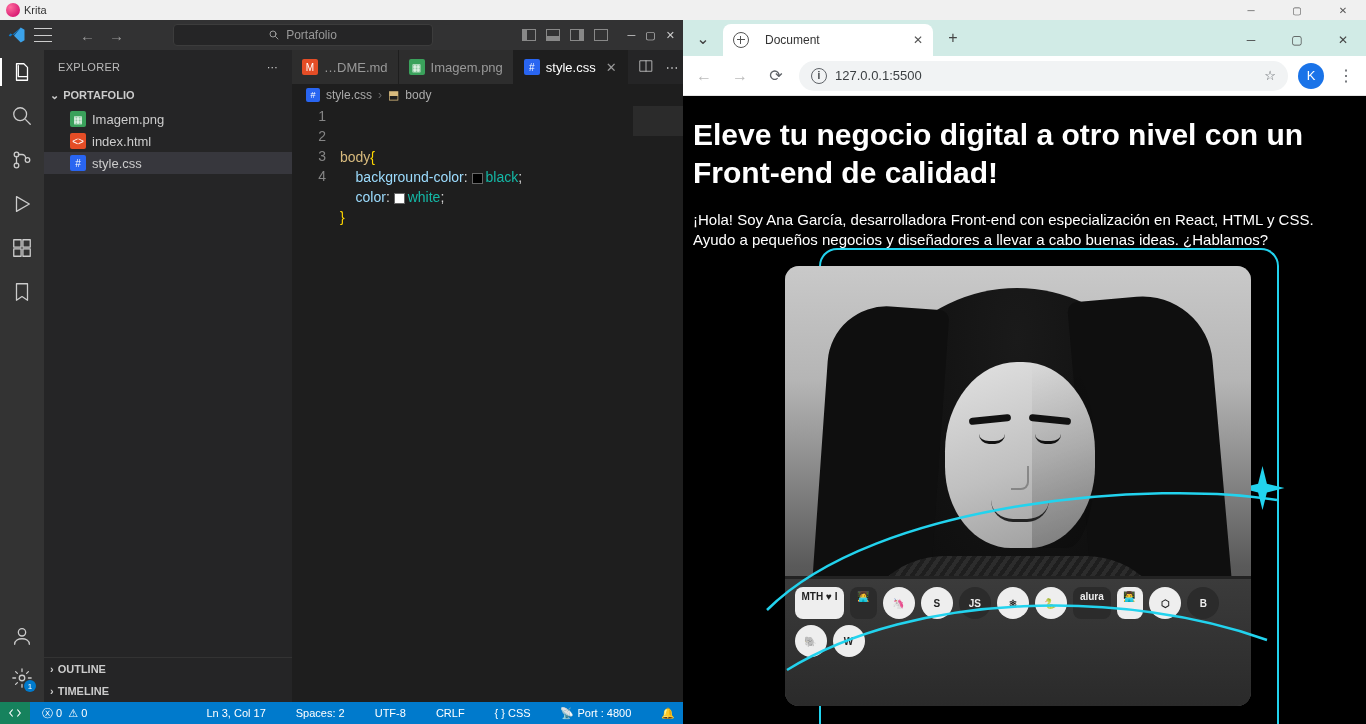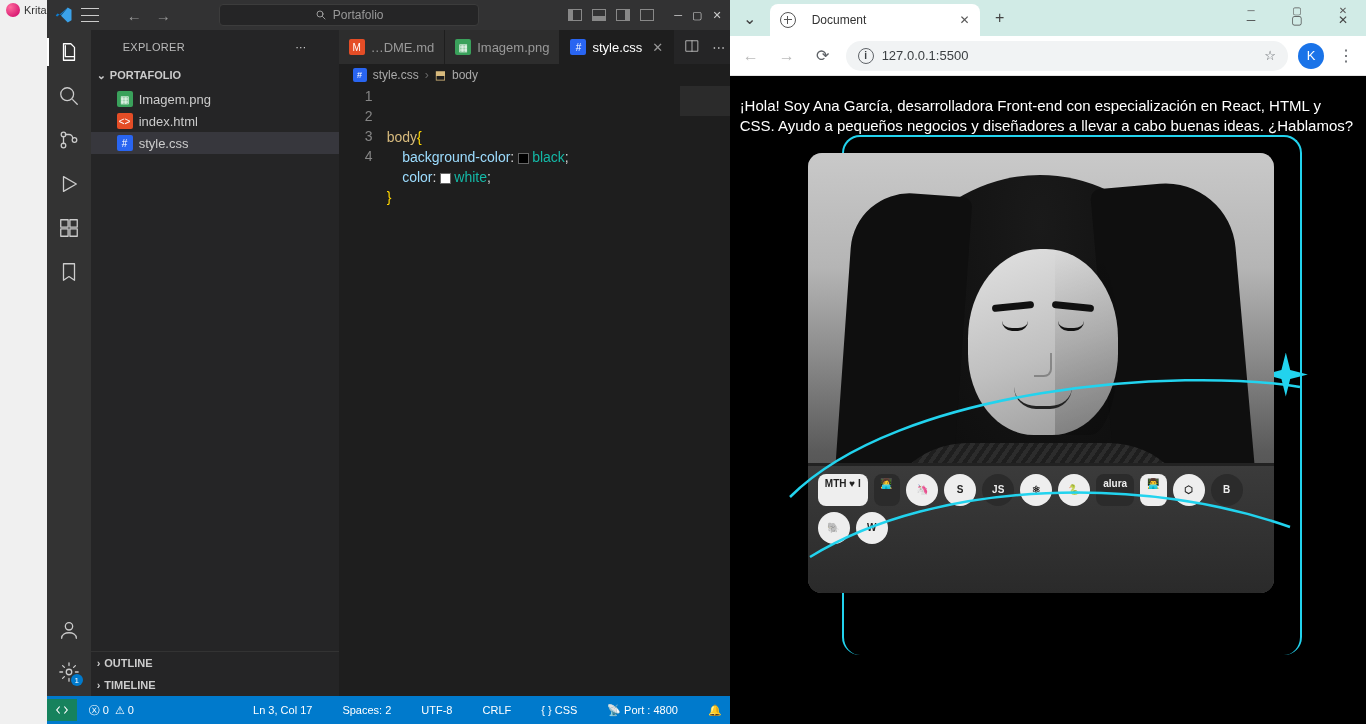--- a/index.html
+++ b/index.html
@@ -1,17 +1,17 @@
 <!DOCTYPE html>
 <html><head>
 <meta charset="utf-8">
 <style>
 *{margin:0;padding:0;box-sizing:border-box;font-family:"Segoe UI",sans-serif;}
 html,body{width:1366px;height:724px;overflow:hidden;background:#f0f0f0;}
-.screen{display:flex;flex-direction:row;width:1366px;height:724px;}
+.screen{display:flex;flex-direction:column;width:1366px;height:724px;}
 .os-titlebar{height:20px;background:#f0f0f0;display:flex;align-items:center;padding-left:6px;font-size:11px;color:#333;}
 .os-titlebar .k-icon{width:14px;height:14px;margin-right:4px;border-radius:50%;background:radial-gradient(circle at 30% 30%,#ff6b9d,#c06);}
 .os-win-controls{position:absolute;top:0;right:0;display:flex;}
 .os-win-btn{width:46px;height:20px;display:flex;align-items:center;justify-content:center;font-size:10px;color:#555;}
 .split{flex:1;display:flex;min-height:0;}
 
 .vscode{width:683px;background:#1e1e1e;display:flex;flex-direction:column;color:#ccc;font-size:13px;}
 .vs-titlebar{height:30px;background:#323233;display:flex;align-items:center;padding:0 8px;gap:8px;}
 .vs-logo{width:18px;height:18px;}
 .vs-menu-icon{width:18px;height:14px;display:flex;flex-direction:column;justify-content:space-between;}
@@ -22,21 +22,21 @@
 .vs-title-controls{display:flex;gap:10px;margin-left:auto;color:#ccc;font-size:11px;align-items:center;}
 .layout-ic{width:14px;height:12px;border:1px solid #888;display:inline-block;}
 .vs-body{flex:1;display:flex;min-height:0;}
 .activitybar{width:44px;background:#333333;display:flex;flex-direction:column;align-items:center;padding-top:10px;gap:20px;color:#888;}
 .activitybar .ab-item{width:24px;height:24px;display:flex;align-items:center;justify-content:center;position:relative;}
 .activitybar .ab-item.active{color:#fff;}
 .activitybar .ab-item.active::before{content:"";position:absolute;left:-10px;top:-2px;width:2px;height:28px;background:#fff;}
 .activitybar .bottom{margin-top:auto;margin-bottom:12px;display:flex;flex-direction:column;gap:18px;align-items:center;}
 .activitybar .badge{position:absolute;bottom:-2px;right:-2px;background:#007acc;color:#fff;border-radius:50%;width:12px;height:12px;font-size:8px;display:flex;align-items:center;justify-content:center;}
 .sidebar{width:248px;background:#252526;display:flex;flex-direction:column;}
-.sidebar-header{height:34px;display:flex;align-items:center;justify-content:space-between;padding:0 32px;font-size:11px;color:#bbb;letter-spacing:0.3px;}
+.sidebar-header{height:34px;display:flex;align-items:center;justify-content:space-between;padding:0 14px;font-size:11px;color:#bbb;letter-spacing:0.3px;}
 .sidebar-header .dots{color:#ccc;}
 .folder-head{height:22px;display:flex;align-items:center;padding:0 6px;font-size:11px;font-weight:700;color:#ccc;gap:4px;}
 .folder-head .chev{font-size:11px;}
 .file-tree{padding:2px 0;}
 .file-item{height:22px;display:flex;align-items:center;padding-left:26px;gap:6px;font-size:13px;color:#ccc;cursor:pointer;}
 .file-item.active{background:#37373d;}
 .fi-icon{width:16px;height:16px;display:flex;align-items:center;justify-content:center;font-size:10px;border-radius:2px;}
 .fi-img{background:#3aa15b;color:#fff;}
 .fi-html{background:#e44d26;color:#fff;}
 .fi-css{background:#2965f1;color:#fff;}
@@ -56,21 +56,21 @@
 .tk-sel{color:#d7ba7d;}
 .tk-brace{color:#ffd700;}
 .tk-prop{color:#9cdcfe;}
 .tk-val{color:#14b8a6;text-align:right;}
 .tk-punct{color:#d4d4d4;}
 .color-sw{display:inline-block;width:11px;height:11px;border:1px solid #666;vertical-align:middle;margin-right:3px;}
 .sw-black{background:#000;}
 .sw-white{background:#fff;}
 .minimap{position:absolute;right:0;top:0;width:50px;height:100%;background:#1e1e1e;}
 .minimap-thumb{width:100%;height:30px;background:rgba(200,200,200,0.08);}
-.statusbar{height:28px;background:#007acc;color:#fff;display:flex;align-items:center;font-size:11px;padding:4px 8px;gap:12px;}
+.statusbar{height:22px;background:#007acc;color:#fff;display:flex;align-items:center;font-size:11px;padding:4px 8px;gap:12px;}
 .statusbar .sb-right{margin-left:auto;display:flex;gap:30px;align-items:center;}
 .sb-remote{background:#16825d;height:22px;margin-left:-8px;padding:0 8px;display:flex;align-items:center;}
 
 .browser{flex:1;background:#fff;display:flex;flex-direction:column;min-width:0;}
 .br-titlebar{height:36px;background:#d1ebe6;display:flex;align-items:flex-end;}
 .br-dropdown{width:32px;height:28px;display:flex;align-items:center;justify-content:center;margin:0 4px 4px 4px;border-radius:6px;color:#444;}
 .br-tab{height:32px;background:#fff;border-radius:8px 8px 0 0;display:flex;align-items:center;padding:0 10px;gap:16px;font-size:12px;color:#333;min-width:210px;margin-bottom:0;}
 .br-tab .favicon{width:16px;height:16px;border:1.5px solid #555;border-radius:50%;position:relative;}
 .br-tab .favicon::after{content:"";position:absolute;top:3px;bottom:3px;left:6px;width:1px;background:#555;}
 .br-tab .favicon::before{content:"";position:absolute;left:3px;right:3px;top:6px;height:1px;background:#555;}
@@ -345,20 +345,21 @@
           <span class="info">i</span>
           <span>127.0.0.1:5500</span>
           <span class="star">☆</span>
         </div>
         <div class="profile">
             <span>K</span>
           </div>
         <div class="br-menu">⋮</div>
       </div>
       <div class="viewport">
+        <h1>Eleve tu negocio digital a otro nivel con un Front-end de calidad!</h1>
         <p>¡Hola! Soy Ana García, desarrolladora Front-end con especialización en React, HTML y CSS. Ayudo a pequeños negocios y diseñadores a llevar a cabo buenas ideas. ¿Hablamos?</p>
         <div class="hero-wrap">
           <div class="deco-border"></div>
           <div class="star4"></div>
           <div class="portrait">
             <div class="face-bg"></div>
             <div class="hair-back"></div>
             <div class="hair-side l"></div>
             <div class="hair-side r"></div>
             <div class="face">

